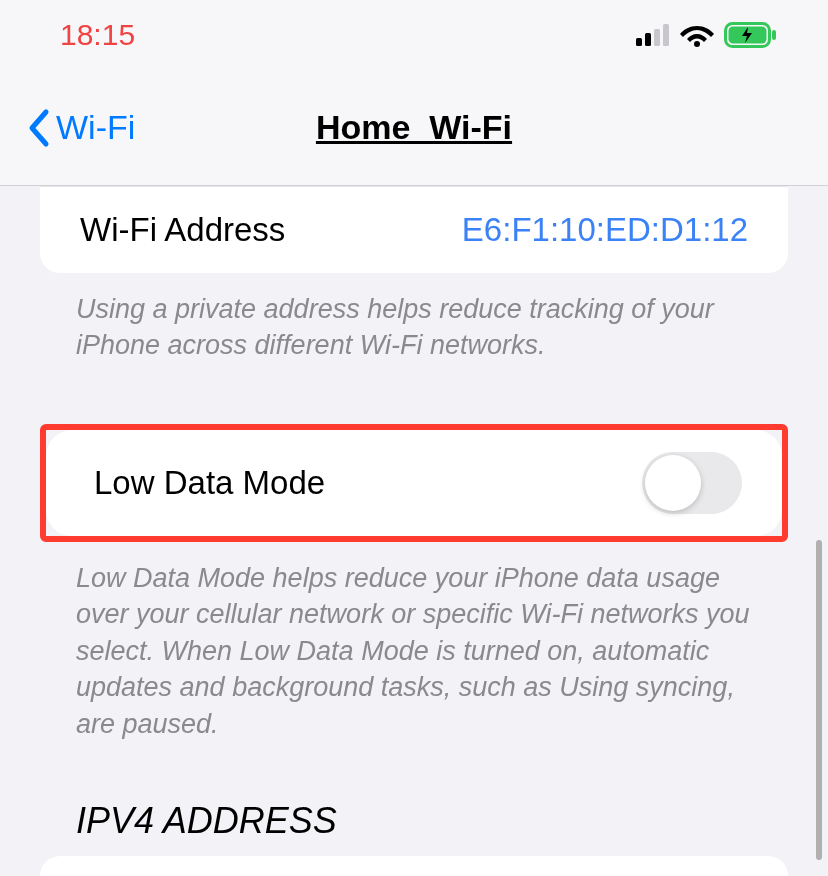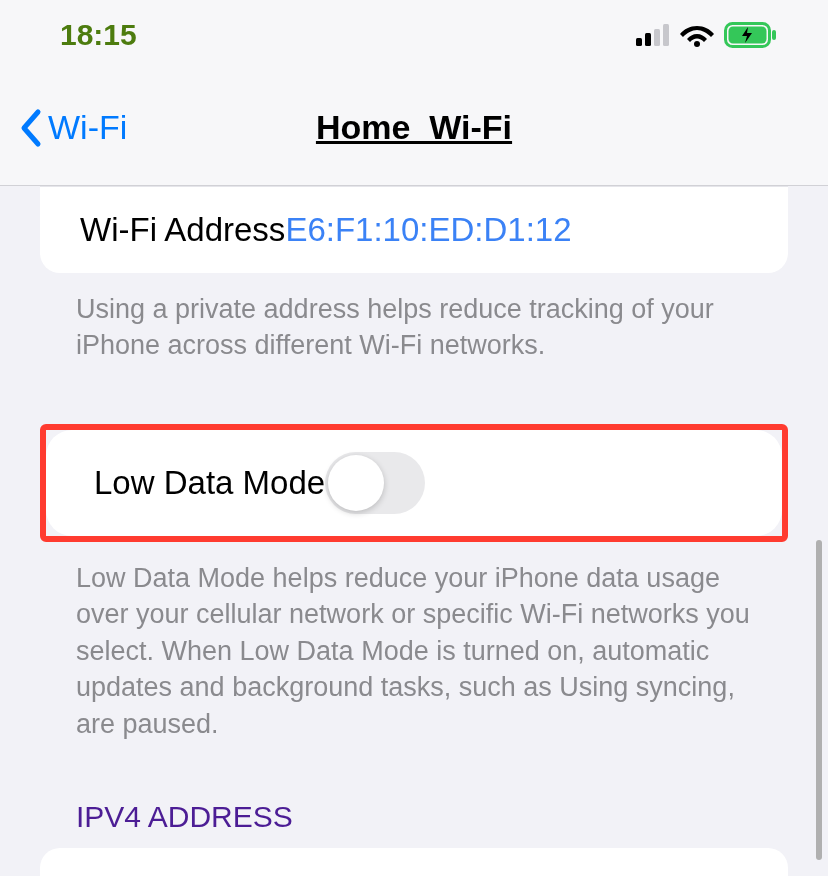--- a/index.html
+++ b/index.html
@@ -21,22 +21,22 @@
       height: 70px;
       display: flex;
       justify-content: space-between;
       align-items: center;
       padding: 0 50px 0 60px;
       background: #f7f7f9;
     }
     
     .status-time {
       font-size: 30px;
-      font-weight: 700;
-      color: #4d7c0f;
+      font-weight: 400;
+      color: #ef4444;
     }
     
     .status-icons {
       display: flex;
       align-items: center;
       gap: 10px;
     }
     
     .nav-bar {
       height: 116px;
@@ -44,21 +44,21 @@
       align-items: center;
       background: #f7f7f9;
       border-bottom: 1px solid #d1d1d6;
       position: relative;
     }
     
     .back-button {
       display: flex;
       align-items: center;
       position: absolute;
-      left: 18px;
+      left: 26px;
       color: #007aff;
       font-size: 34px;
       cursor: pointer;
     }
     
     .back-chevron {
       margin-right: 6px;
     }
     
     .nav-title {
@@ -70,21 +70,21 @@
       text-decoration: underline;
     }
     
     .content {
       overflow-y: auto;
     }
     
     .list-row {
       background: #fff;
       display: flex;
-      justify-content: flex-start;
+      justify-content: space-between;
       align-items: center;
       padding: 22px 40px 22px 40px;
       min-height: 86px;
     }
     
     .section-top {
       margin: 0 40px;
       border-radius: 0 0 20px 20px;
       overflow: hidden;
       border-top: 1px solid #e5e5ea;
@@ -109,27 +109,29 @@
     .row-value {
       font-size: 33px;
       color: #3b82f6;
     }
     
     .footer-text {
       padding: 18px 76px 0 76px;
       font-size: 27px;
       line-height: 1.35;
       color: #8a8a8e;
+      font-style: italic;
     }
     
     .section-header {
       padding: 14px 76px 14px 76px;
-      font-size: 30px;
-      color: #4c1d95;
+      font-size: 36px;
+      color: #000000;
       text-transform: uppercase;
+      font-style: italic;
     }
     
     .highlighted {
       border: 6px solid #ff3b30;
       border-radius: 6px;
       margin: 0 40px;
     }
     
     .highlighted .list-row {
       border-radius: 26px;

